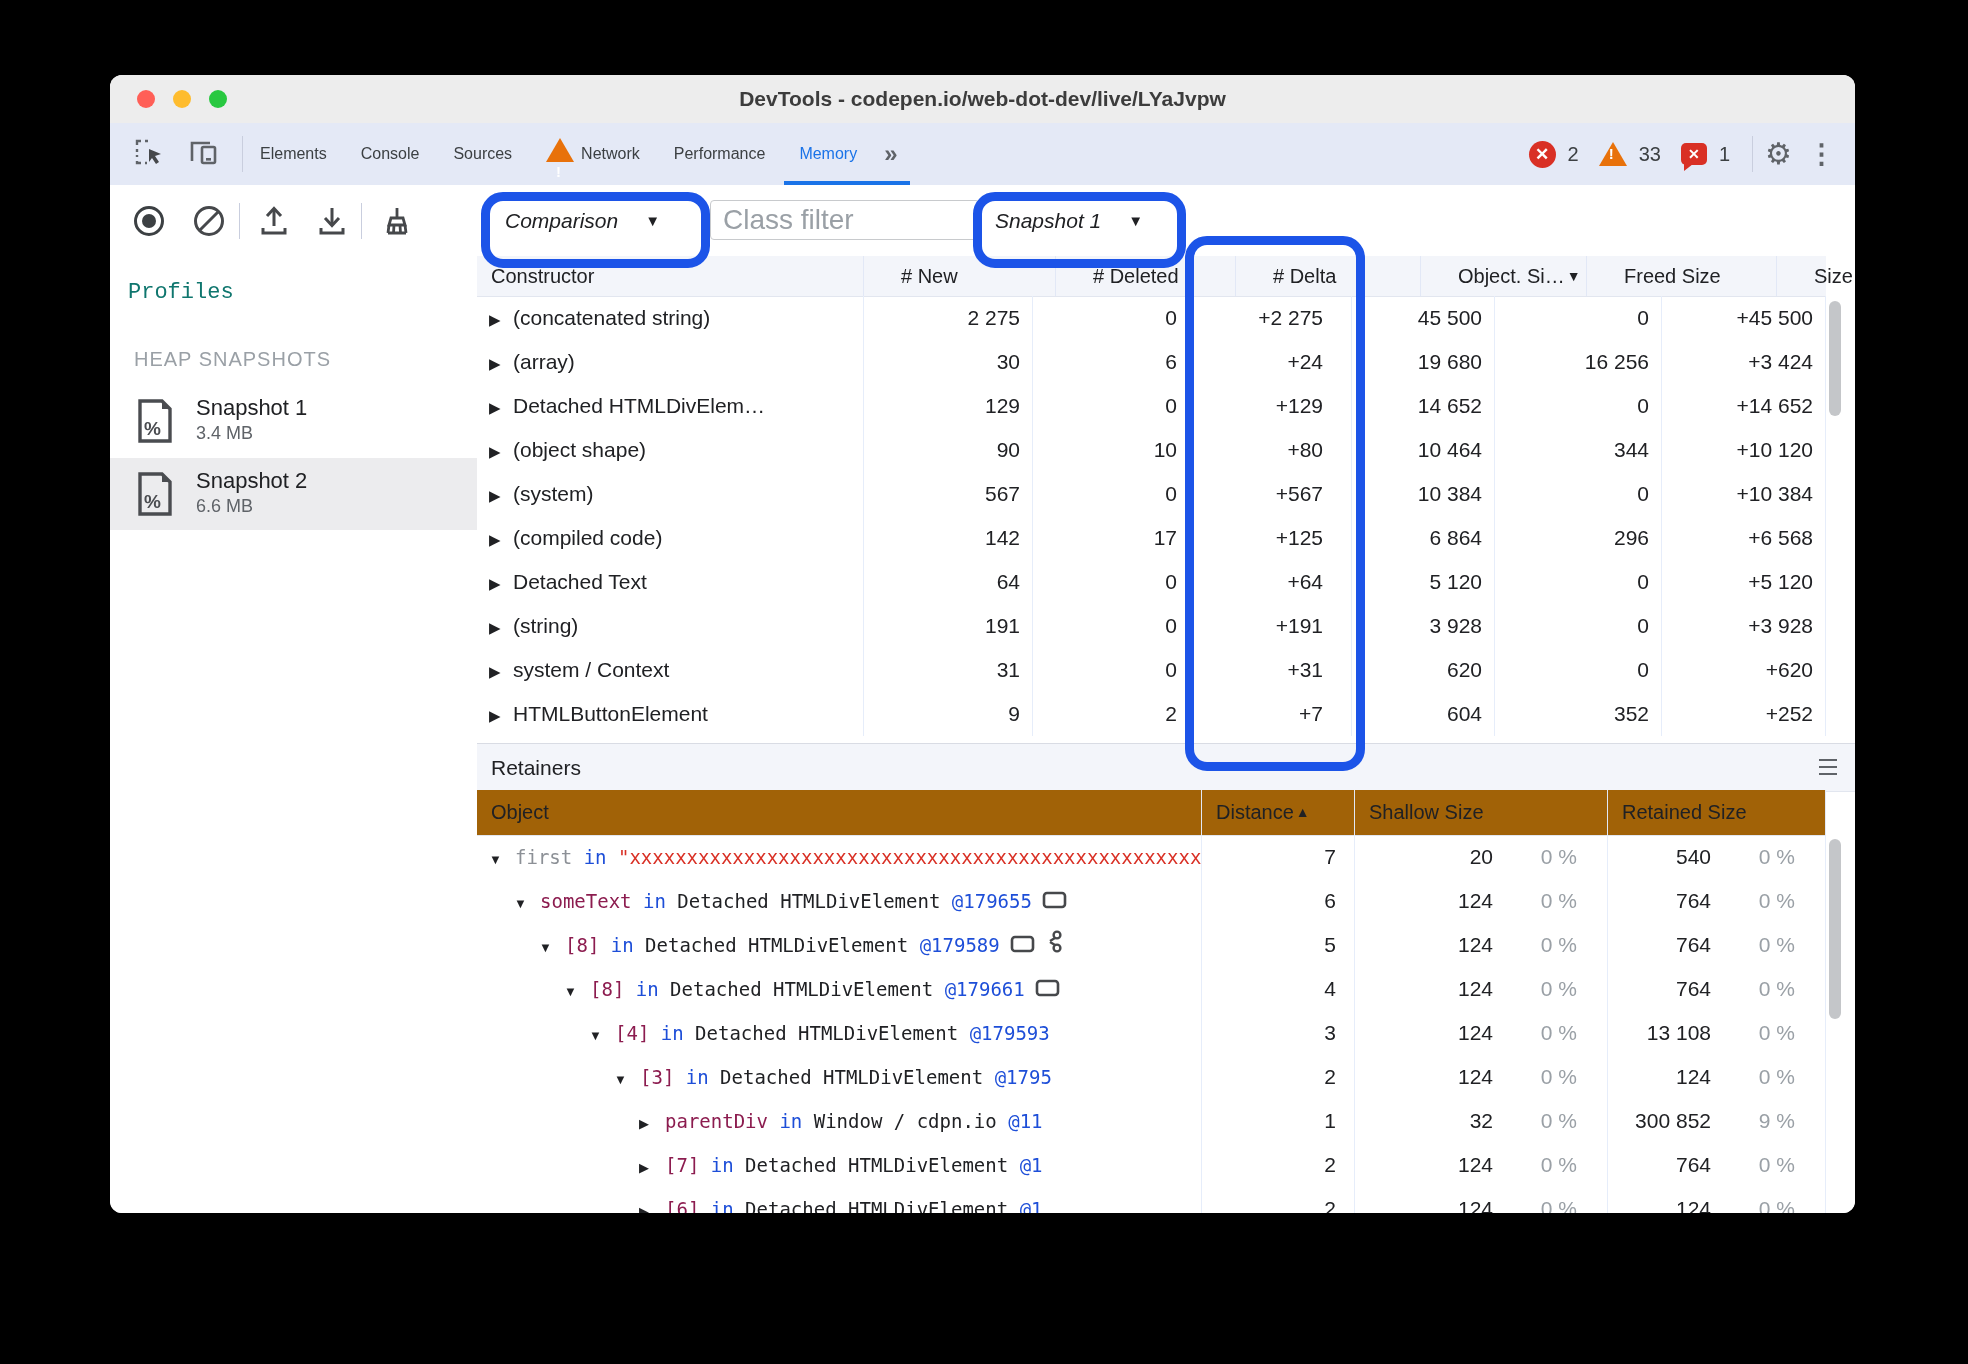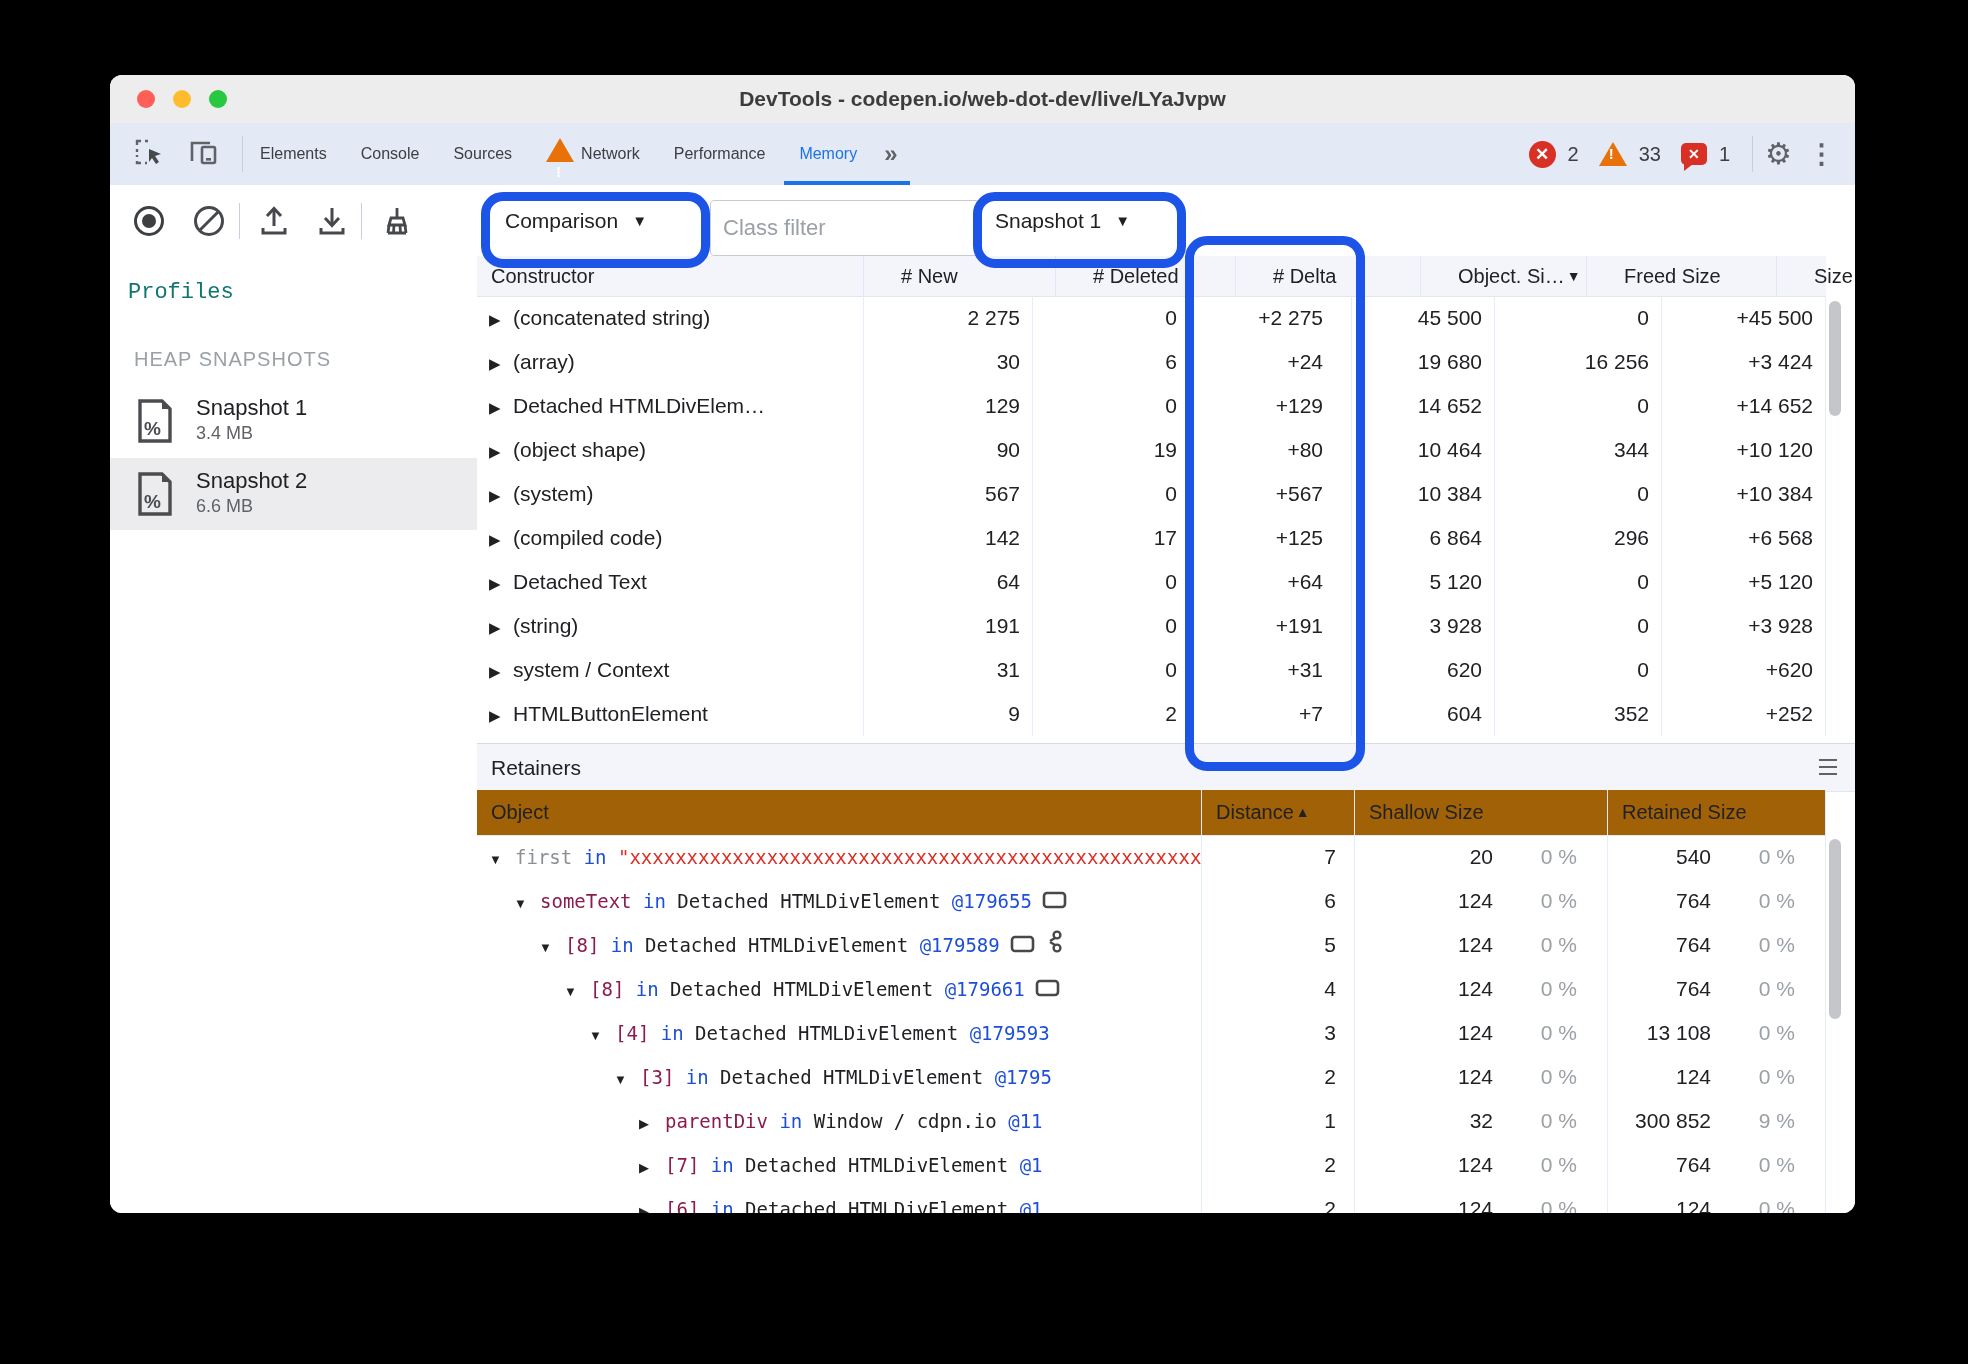--- a/index.html
+++ b/index.html
@@ -37,26 +37,26 @@
              font-size:14px;font-weight:700;text-align:center;line-height:22px;}
   .issue-ico::after{content:"";position:absolute;left:3px;bottom:-6px;border-left:0px solid transparent;
              border-right:9px solid transparent;border-top:7px solid var(--red,#d93025);}
   .gear{font-size:30px;color:#5f6368;line-height:30px;}
   .kebab{font-size:27px;color:#5f6368;font-weight:700;padding-left:4px;}
   
   .toolbar{position:absolute;left:0;top:110px;width:100%;height:71px;background:#fff;
            border-bottom:1px solid #e4e4e4;display:flex;align-items:center;}
   .toolbar svg{display:block;}
   .tool-ico{margin:0 13px;}
-  .select-ctl{display:flex;align-items:center;gap:14px;font-size:21px;color:#202124;white-space:nowrap;}
+  .select-ctl{display:flex;align-items:center;gap:27px;font-size:21px;color:#202124;white-space:nowrap;font-style:italic;}
   .select-ctl .dd-arrow{font-size:15px;color:#202124;}
   .comparison-pos{position:absolute;left:395px;top:0;height:71px;display:flex;align-items:center;}
   .snapshot-pos{position:absolute;left:885px;top:0;height:71px;display:flex;align-items:center;}
   .classfilter{position:absolute;left:600px;top:15px;width:244px;height:38px;border:1px solid #c8cacd;
-               border-radius:4px;font-size:22px;color:#ec4899;padding:8px 12px;outline:none;
+               border-radius:4px;font-size:28px;color:#ec4899;padding:0 12px;outline:none;
                font-family:"Liberation Sans",sans-serif;}
   .classfilter::placeholder{color:#9aa0a6;}
   
   .content{position:absolute;left:0;top:181px;width:100%;height:957px;}
   .sidebar{position:absolute;left:0;top:0;width:367px;height:100%;background:#fff;border-right:1px solid #d6d6d6;}
   .profiles-label{position:absolute;left:18px;top:24px;font-size:22px;color:#0f766e;font-family:Liberation Mono, monospace;}
   .heap-heading{position:absolute;left:24px;top:92px;font-size:20px;color:#9aa0a6;letter-spacing:1px;}
   .snap-item{position:absolute;left:0;width:100%;height:72px;}
   .snap-item.selected{background:#ececee;}
   .snap-ico{position:absolute;left:26px;top:14px;}
@@ -289,21 +289,21 @@
             <div class="cell-num">129</div>
             <div class="cell-num">0</div>
             <div class="cell-num delta-col">+129</div>
             <div class="cell-num">14 652</div>
             <div class="cell-num">0</div>
             <div class="cell-num">+14 652</div>
           </div>
           <div class="grid-row">
             <div class="cell-name"><span class="twisty">▶</span><span>(object shape)</span></div>
             <div class="cell-num">90</div>
-            <div class="cell-num">19</div>
+            <div class="cell-num">10</div>
             <div class="cell-num delta-col">+80</div>
             <div class="cell-num">10 464</div>
             <div class="cell-num">344</div>
             <div class="cell-num">+10 120</div>
           </div>
           <div class="grid-row">
             <div class="cell-name"><span class="twisty">▶</span><span>(system)</span></div>
             <div class="cell-num">567</div>
             <div class="cell-num">0</div>
             <div class="cell-num delta-col">+567</div>

